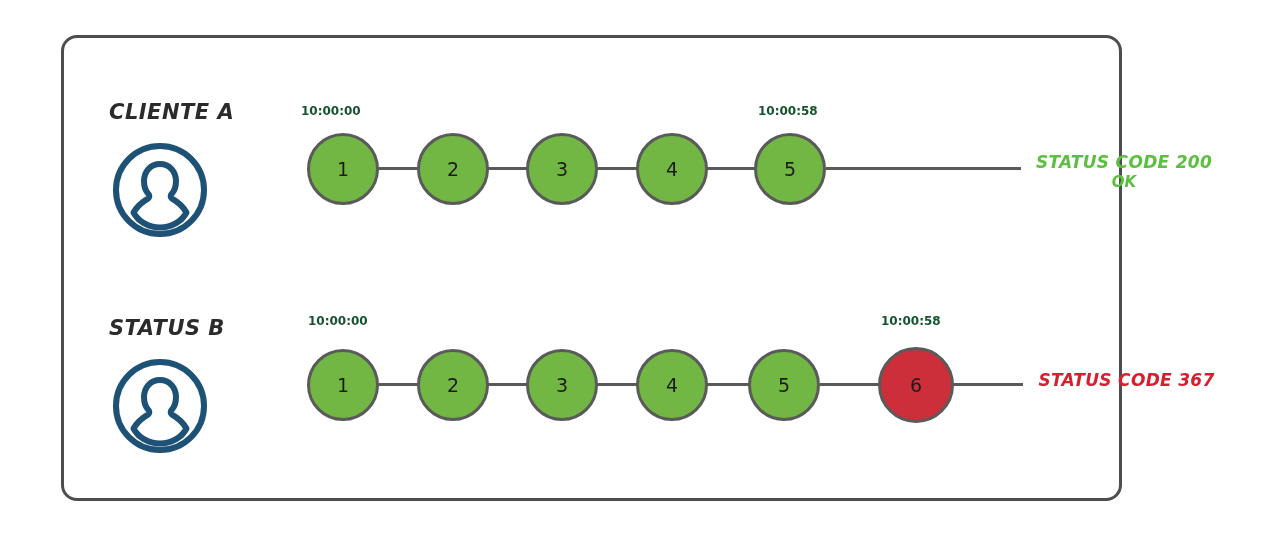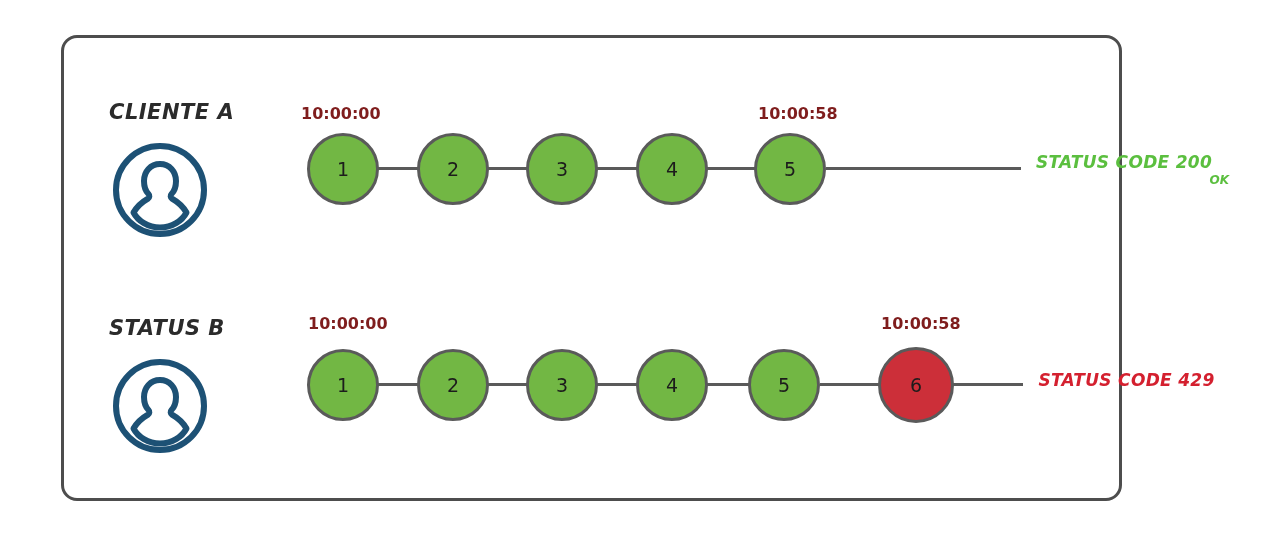--- a/index.html
+++ b/index.html
@@ -67,23 +67,23 @@
     top: 86px;
     width: 96px;
     height: 96px;
   }
   .avatar svg { display: block; }
 
   
   .timestamp {
     position: absolute;
     font-family: "DejaVu Sans", sans-serif;
-    font-size: 16px;
+    font-size: 12px;
     font-weight: bold;
-    color: #7f1d1d;
+    color: #14532d;
     white-space: nowrap;
     letter-spacing: 0px;
   }
 
   
   .chain {
     position: absolute;
     left: 0;
     top: 0;
     width: 100%;
@@ -120,23 +120,22 @@
     line-height: 1.25;
   }
   .status .line1 {
     display: block;
     font-size: 17px;
     font-weight: 600;
     letter-spacing: 0.3px;
   }
   .status .line2 {
     display: block;
-    font-size: 12px;
+    font-size: 15px;
     font-weight: 600;
-    text-align: right;
   }
   .status-ok { color: #5bbf3f; font-style: italic; }
   .status-err { color: #d4202f; }
 </style>
 </head>
 <body>
 
 <div id="stage">
   <div class="panel">
 
@@ -218,18 +217,18 @@
 
         <div class="node" style="left:243px; top:77px; background:#72b744;">1</div>
         <div class="node" style="left:353px; top:77px; background:#72b744;">2</div>
         <div class="node" style="left:462px; top:77px; background:#72b744;">3</div>
         <div class="node" style="left:572px; top:77px; background:#72b744;">4</div>
         <div class="node" style="left:684px; top:77px; background:#72b744;">5</div>
         <div class="node" style="left:814px; top:75px; width:76px; height:76px; background:#cc2f39;">6</div>
       </div>
 
       <div class="status status-err" style="left:955px; top:98px; width:215px;">
-        <span class="line1">STATUS CODE 429</span>
+        <span class="line1">STATUS CODE 367</span>
       </div>
     </div>
 
   </div>
 </div>
 
 </body></html>

